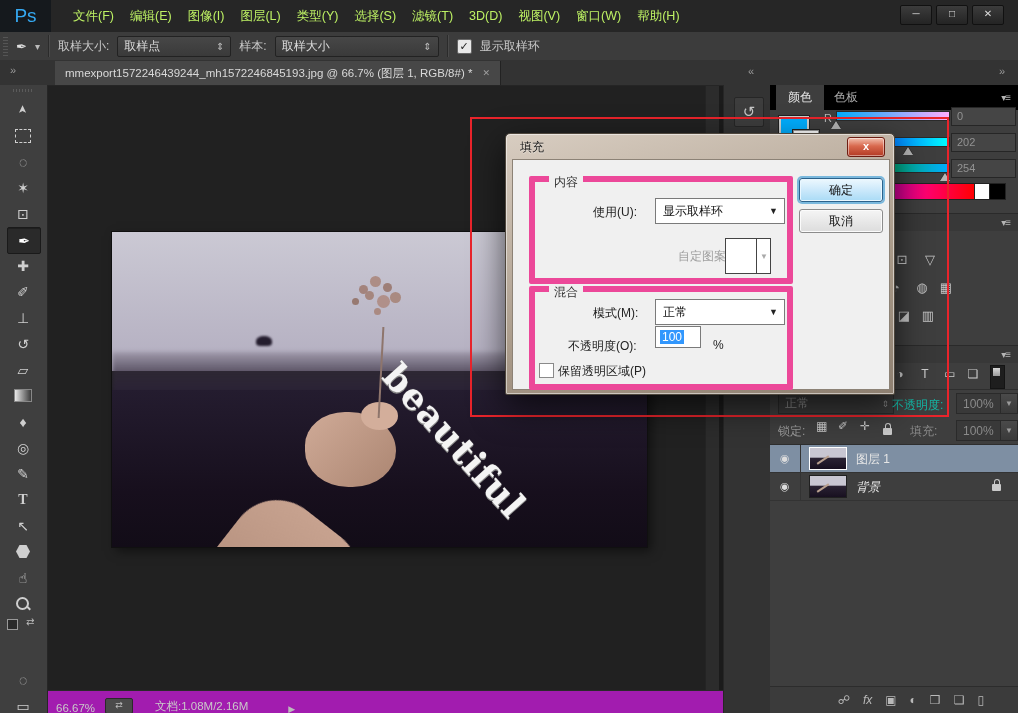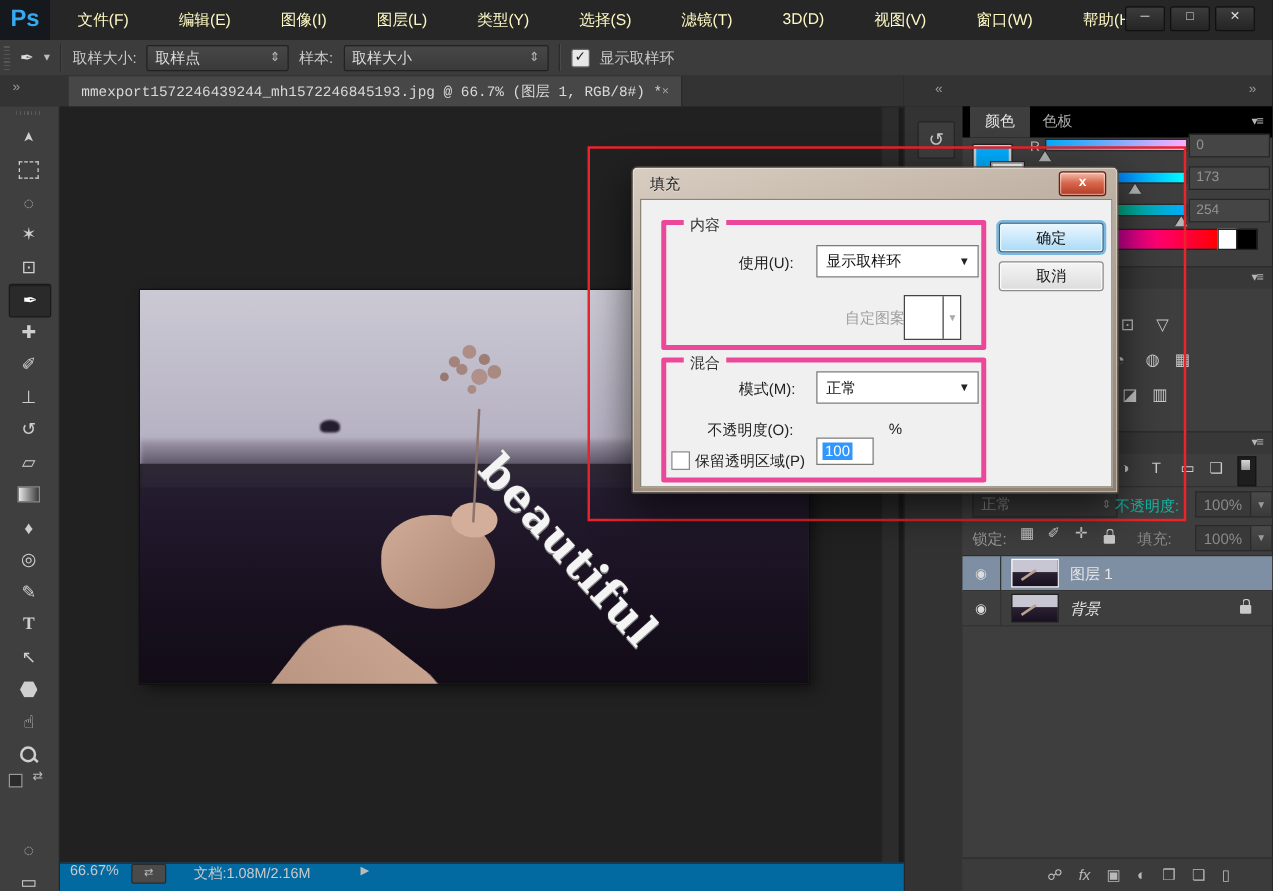--- a/index.html
+++ b/index.html
@@ -2,42 +2,42 @@
 <html><head>
 <meta charset="utf-8">
 <style>
   html,body{margin:0;padding:0;background:#1b1b1b;}
   body{width:1018px;height:713px;position:relative;overflow:hidden;
        font-family:"Liberation Sans","DejaVu Sans",sans-serif;font-size:12px;color:#d6d6d6;
        -webkit-font-smoothing:antialiased;}
   .abs{position:absolute;}
   
   .menubar{left:0;top:0;width:1018px;height:32px;background:#262626;border-bottom:1px solid #171717;display:flex;align-items:center;}
-  .ps-logo{width:40px;height:32px;display:flex;align-items:center;justify-content:center;
-           color:#35a9f2;font-weight:bold;font-size:19px;background:#15191d;}
-  .menu-items{display:flex;align-items:flex-start;gap:40px;margin-left:22px;color:#fef9c3;font-size:12.5px;}
+  .ps-logo{width:51px;height:32px;display:flex;align-items:center;justify-content:center;
+           color:#35a9f2;font-weight:normal;font-size:19px;background:#15191d;}
+  .menu-items{display:flex;align-items:center;gap:16px;margin-left:22px;color:#bef264;font-size:12.5px;}
   .menu-item{cursor:default;}
   .win-controls{position:absolute;right:14px;top:5px;display:flex;gap:4px;}
   .win-btn{width:30px;height:18px;background:linear-gradient(#3c3c3c,#242424);border:1px solid #111;
            color:#ddd;font-size:10px;line-height:16px;text-align:center;border-radius:2px;}
   .optionsbar{left:0;top:32px;width:1018px;height:28px;background:#3c3c3c;border-bottom:1px solid #1d1d1d;
               display:flex;align-items:center;gap:8px;}
   .vgrip{width:5px;height:20px;margin-left:3px;background:repeating-linear-gradient(0deg,#555 0 1px,transparent 1px 3px);}
   .opt-label{color:#c9c9c9;}
   .opt-dd{height:19px;background:linear-gradient(#474747,#3a3a3a);border:1px solid #222;border-radius:2px;
           display:flex;align-items:center;padding:0 6px;gap:10px;color:#dcdcdc;}
   .dd-caret{color:#bbb;font-size:10px;}
   .sep{width:1px;height:22px;background:#2b2b2b;border-right:1px solid #4a4a4a;}
   .checkbox{width:13px;height:13px;background:#e8e8e8;border:1px solid #666;border-radius:2px;
             color:#222;font-size:11px;line-height:12px;text-align:center;}
   
   .tabbar{left:0;top:60px;width:723px;height:25px;background:#333;border-bottom:1px solid #252525;}
   .tab-exp{position:absolute;left:10px;top:4px;color:#9a9a9a;font-size:11px;letter-spacing:-2px;}
   .doc-tab{position:absolute;left:55px;top:1px;height:24px;background:#474747;border-right:1px solid #222;
-           display:flex;align-items:center;padding:0 10px;color:#d9d9d9;font-size:12px;font-family:Liberation Mono, monospace;}
+           display:flex;align-items:center;padding:0 10px;gap:10px;color:#d9d9d9;font-size:12px;}
   .tab-close{color:#9f9f9f;font-size:12px;}
   .dockbar-top{left:723px;top:60px;width:295px;height:25px;background:#333;}
   
   .toolbar{left:0;top:85px;width:47px;height:628px;background:#3f3f3f;border-right:1px solid #262626;}
   .tb-grip{position:absolute;left:13px;top:4px;width:20px;height:3px;
            background:repeating-linear-gradient(90deg,#5b5b5b 0 1px,transparent 1px 3px);}
   .tool{position:absolute;left:7px;width:32px;height:25px;display:flex;align-items:center;justify-content:center;
         color:#cfcfcf;font-size:14px;border-radius:2px;}
   .tool.selected{background:#2a2a2a;border:1px solid #1a1a1a;box-shadow:inset 0 1px 0 #1f1f1f;color:#fff;}
   .tg-marquee{width:14px;height:12px;border:1px dashed #cfcfcf;}
@@ -106,37 +106,37 @@
   .eye-well{position:absolute;left:0;top:0;width:30px;height:27px;border-right:1px solid #333;}
   .thumb{position:absolute;left:40px;top:3px;width:36px;height:21px;
          background:linear-gradient(#c8c6d2 44%,#2a2233 48%,#181020);box-shadow:0 0 0 1px #202020;}
   .thumb.sel{box-shadow:0 0 0 1px #fff;}
   .thumb::after{content:"";position:absolute;left:6px;top:11px;width:14px;height:2px;background:#b9a08f;transform:rotate(-34deg);}
   .layer-name{position:absolute;left:86px;top:6px;color:#e6e6e6;}
   .bottom-icons{position:absolute;left:0;top:601px;width:248px;height:27px;background:#3b3b3b;border-top:1px solid #2c2c2c;
                 display:flex;align-items:center;justify-content:flex-end;gap:13px;padding-right:34px;box-sizing:border-box;}
   .bi{color:#b9b9b9;font-size:12px;}
   
-  .statusbar{left:48px;top:690px;width:675px;height:23px;background:#0369a1;border-top:1px solid #2a2a2a;
-             display:flex;align-items:flex-start;gap:10px;color:#c9c9c9;font-size:11.5px;}
+  .statusbar{left:48px;top:690px;width:675px;height:23px;background:#a21caf;border-top:1px solid #2a2a2a;
+             display:flex;align-items:flex-end;gap:10px;color:#c9c9c9;font-size:11.5px;}
   .zoom-widget{width:26px;height:14px;background:#4a4a4a;border:1px solid #2a2a2a;border-radius:2px;
                color:#bbb;font-size:9px;text-align:center;line-height:13px;}
   
   .red-rect{left:470px;top:117px;width:475px;height:296px;border:2px solid #e9242b;z-index:50;pointer-events:none;}
   
   .dialog{left:505px;top:133px;width:390px;height:262px;z-index:100;
           background:linear-gradient(160deg,#d3c8bc,#b3a painted);background:linear-gradient(165deg,#d8cdc1,#a99a89 60%,#8e8071);
           border:1px solid #4e463c;border-radius:5px 5px 2px 2px;box-shadow:0 12px 34px rgba(0,0,0,.65),inset 0 0 0 1px rgba(255,255,255,.5);
           box-sizing:border-box;padding:25px 6px 6px 6px;color:#111;}
   .dlg-title{position:absolute;left:14px;top:5px;color:#151515;font-size:12px;text-shadow:0 1px 1px rgba(255,255,255,.6);}
   .dlg-close{position:absolute;right:9px;top:3px;width:36px;height:18px;border-radius:3px;border:1px solid #6e1d12;
              background:linear-gradient(#f3c0ae,#d8694e 45%,#b23a24);color:#fff;font-weight:bold;font-size:11px;
              text-align:center;line-height:17px;box-shadow:inset 0 0 0 1px rgba(255,255,255,.45);}
   .dlg-body{position:relative;width:378px;height:231px;background:#f0f0f0;border:1px solid #8c8276;box-sizing:border-box;}
-  .group{position:absolute;border:4px solid #ec4899;border-radius:2px;text-decoration:underline;}
+  .group{position:absolute;border:6px solid #ec4899;border-radius:2px;text-decoration:underline;}
   .group-label{position:absolute;left:14px;top:-8px;background:#f0f0f0;padding:0 5px;color:#333;}
   .fld-label{position:absolute;color:#222;}
   .fld-label.dis{color:#9f9f9f;}
   .select{position:absolute;background:#fff;border:1px solid #7a7a7a;display:flex;align-items:center;
           padding-left:7px;color:#111;box-sizing:border-box;}
   .select .sel-caret{position:absolute;right:6px;color:#222;font-size:9px;}
   .pattern-well{position:absolute;width:46px;height:36px;background:#fff;border:1px solid #444;box-sizing:border-box;}
   .pattern-well::before{content:"";position:absolute;right:13px;top:0;width:1px;height:100%;background:#444;}
   .pw-caret{position:absolute;right:2px;top:13px;color:#aaa;font-size:8px;}
   .opacity-input{position:absolute;width:46px;height:22px;background:#fff;border:1px solid #7a7a7a;box-sizing:border-box;
@@ -310,21 +310,21 @@
     </div>
     <div class="swatch-fg" style="background:#00adfe;"></div>
     <div class="swatch-bg"></div>
     <span class="chan-label" style="left:54px;top:27px;">R</span>
     <div class="slider-track" style="left:66px;top:26px;background:linear-gradient(90deg,#00adfe,#ffadfe);"></div>
     <div class="slider-handle" style="left:61px;top:36px;"></div>
     <div class="val-box" style="top:22px;">0</div>
     <span class="chan-label" style="left:54px;top:53px;">G</span>
     <div class="slider-track" style="left:66px;top:52px;background:linear-gradient(90deg,#0000fe,#00fffe);"></div>
     <div class="slider-handle" style="left:133px;top:62px;"></div>
-    <div class="val-box" style="top:48px;">173</div>
+    <div class="val-box" style="top:48px;">202</div>
     <span class="chan-label" style="left:54px;top:79px;">B</span>
     <div class="slider-track" style="left:66px;top:78px;background:linear-gradient(90deg,#00ad00,#00adff);"></div>
     <div class="slider-handle" style="left:170px;top:88px;"></div>
     <div class="val-box" style="top:74px;">254</div>
     <div class="spectrum"></div>
     <div class="spec-white"></div>
     <div class="spec-black"></div>
   </div>
 
   <div class="panel-hdr" style="top:128px;">
@@ -425,21 +425,21 @@
       </div>
     </div>
     <div class="group" style="left:16px;top:126px;width:252px;height:92px;">
       <span class="group-label">混合</span>
       <span class="fld-label" style="left:58px;top:13px;">模式(M):</span>
       <div class="select" style="left:120px;top:7px;width:130px;height:26px;">
         <span>正常</span>
         <span class="sel-caret">▼</span>
       </div>
       <span class="fld-label" style="left:33px;top:46px;">不透明度(O):</span>
-      <div class="opacity-input" style="left:120px;top:60px;">
+      <div class="opacity-input" style="left:120px;top:34px;">
         <span class="hl-text">100</span>
       </div>
       <span class="fld-label" style="left:178px;top:46px;">%</span>
       <span class="dlg-checkbox" style="left:4px;top:71px;"></span>
       <span class="fld-label" style="left:23px;top:71px;">保留透明区域(P)</span>
     </div>
     <div class="btn btn-ok" style="left:286px;top:18px;">确定</div>
     <div class="btn btn-cancel" style="left:286px;top:49px;">取消</div>
   </div>
 </div>

